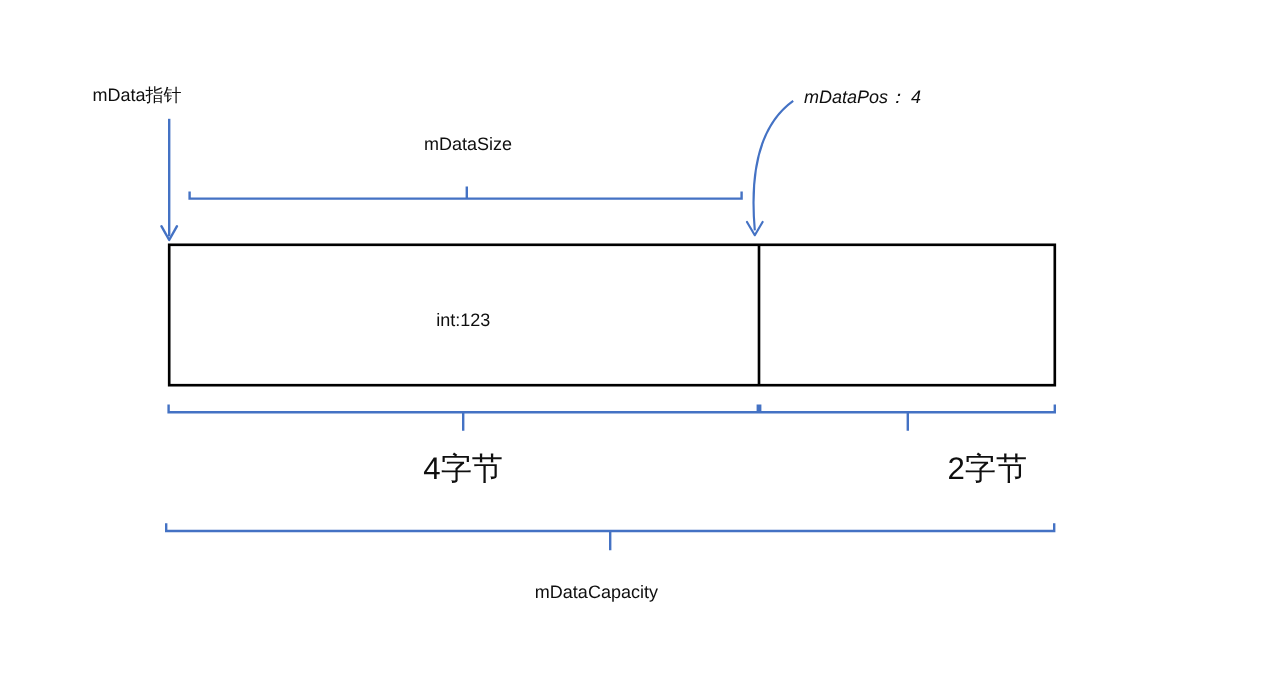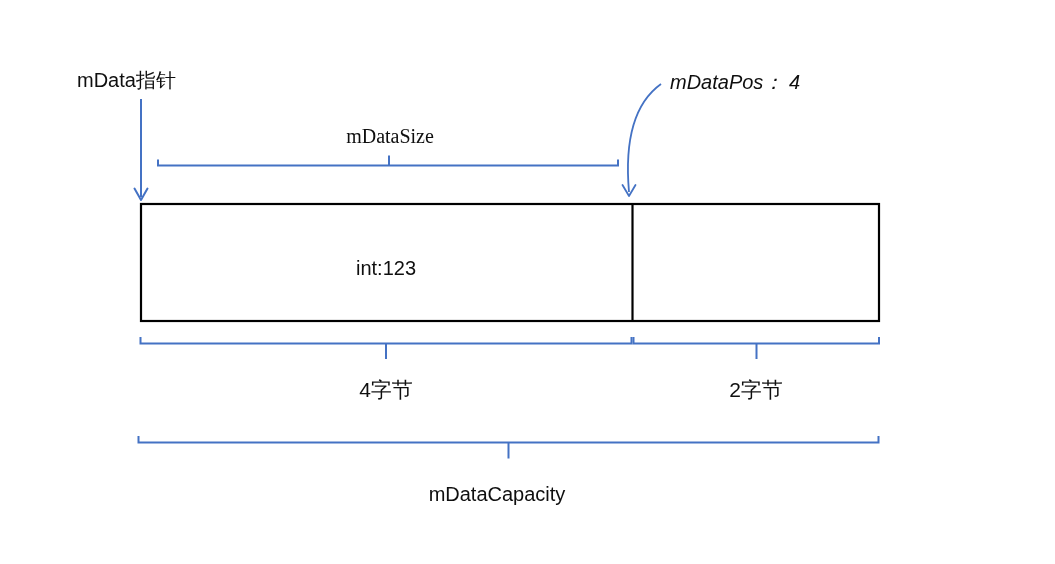--- a/index.html
+++ b/index.html
@@ -24,26 +24,26 @@
     position: absolute;
     left: 0; top: 0;
     width: 1055px;
     height: 564px;
   }
   .stroke-accent { stroke: var(--accent); fill: none; }
   .stroke-line   { stroke: var(--line);   fill: none; }
   .label {
     position: absolute;
     color: var(--text);
-    font-size: 20px;
+    font-size: 15px;
     line-height: 24px;
     white-space: nowrap;
   }
   .label.centered { text-align: center; }
-  .cjk { font-size: 21px; }
+  .cjk { font-size: 26px; }
 </style>
 </head>
 <body>
 
 <div class="canvas">
 
   <svg class="diagram-svg" viewBox="0 0 1055 564">
 
     <g>
       <path class="stroke-accent" stroke-width="2" d="M141 99 L141 197"></path>
@@ -63,25 +63,25 @@
 
     <path class="stroke-accent" stroke-width="2" d="M140.5 337 L140.5 343.5 L631.5 343.5 L631.5 337 M386 343.5 L386 359"></path>
 
     <path class="stroke-accent" stroke-width="2" d="M633.5 337 L633.5 343.5 L879 343.5 L879 337 M756.5 343.5 L756.5 359"></path>
 
     <path class="stroke-accent" stroke-width="2" d="M138.5 436 L138.5 442.5 L878.5 442.5 L878.5 436 M508.5 442.5 L508.5 458.5"></path>
   </svg>
 
   <div class="label" style="left:77px; top:68px;">mData指针</div>
 
-  <div class="label centered" style="left:300px; top:124px; width:180px;font-family:Liberation Serif, serif;">mDataSize</div>
+  <div class="label centered" style="left:300px; top:109px; width:180px;">mDataSize</div>
 
   <div class="label" style="left:670px; top:70px;font-style:italic;">mDataPos： 4</div>
 
   <div class="label centered" style="left:140px; top:256px; width:492px;">int:123</div>
 
   <div class="label centered cjk" style="left:286px; top:378px; width:200px;">4字节</div>
 
-  <div class="label centered cjk" style="left:656px; top:378px; width:200px;">2字节</div>
+  <div class="label centered cjk" style="left:656px; top:378px; width:200px;text-align:right;">2字节</div>
 
   <div class="label centered" style="left:372px; top:482px; width:250px;">mDataCapacity</div>
 
 </div>
 
 </body></html>

